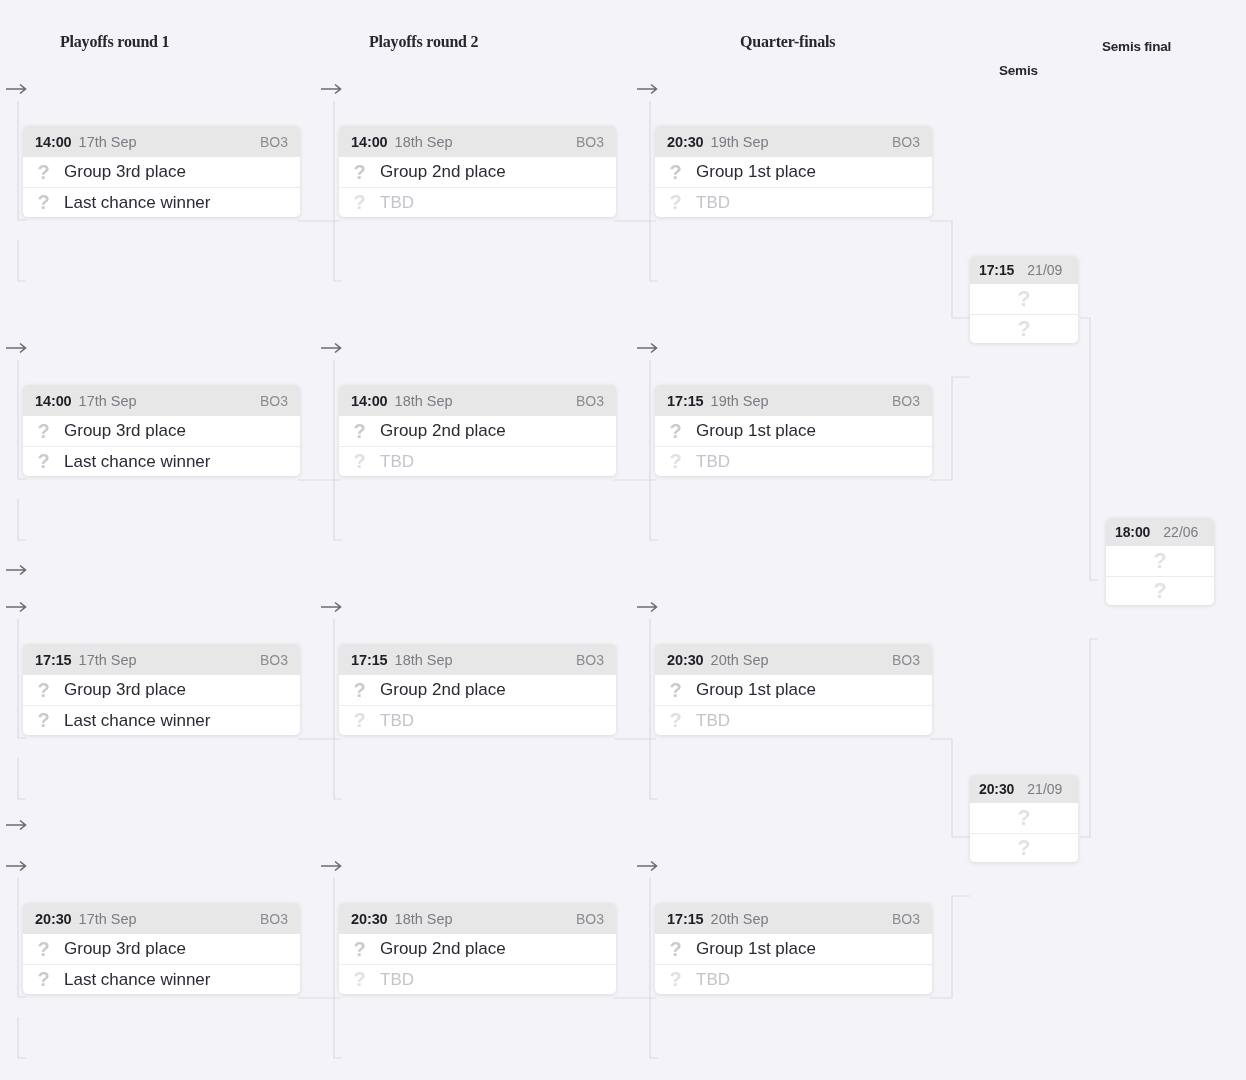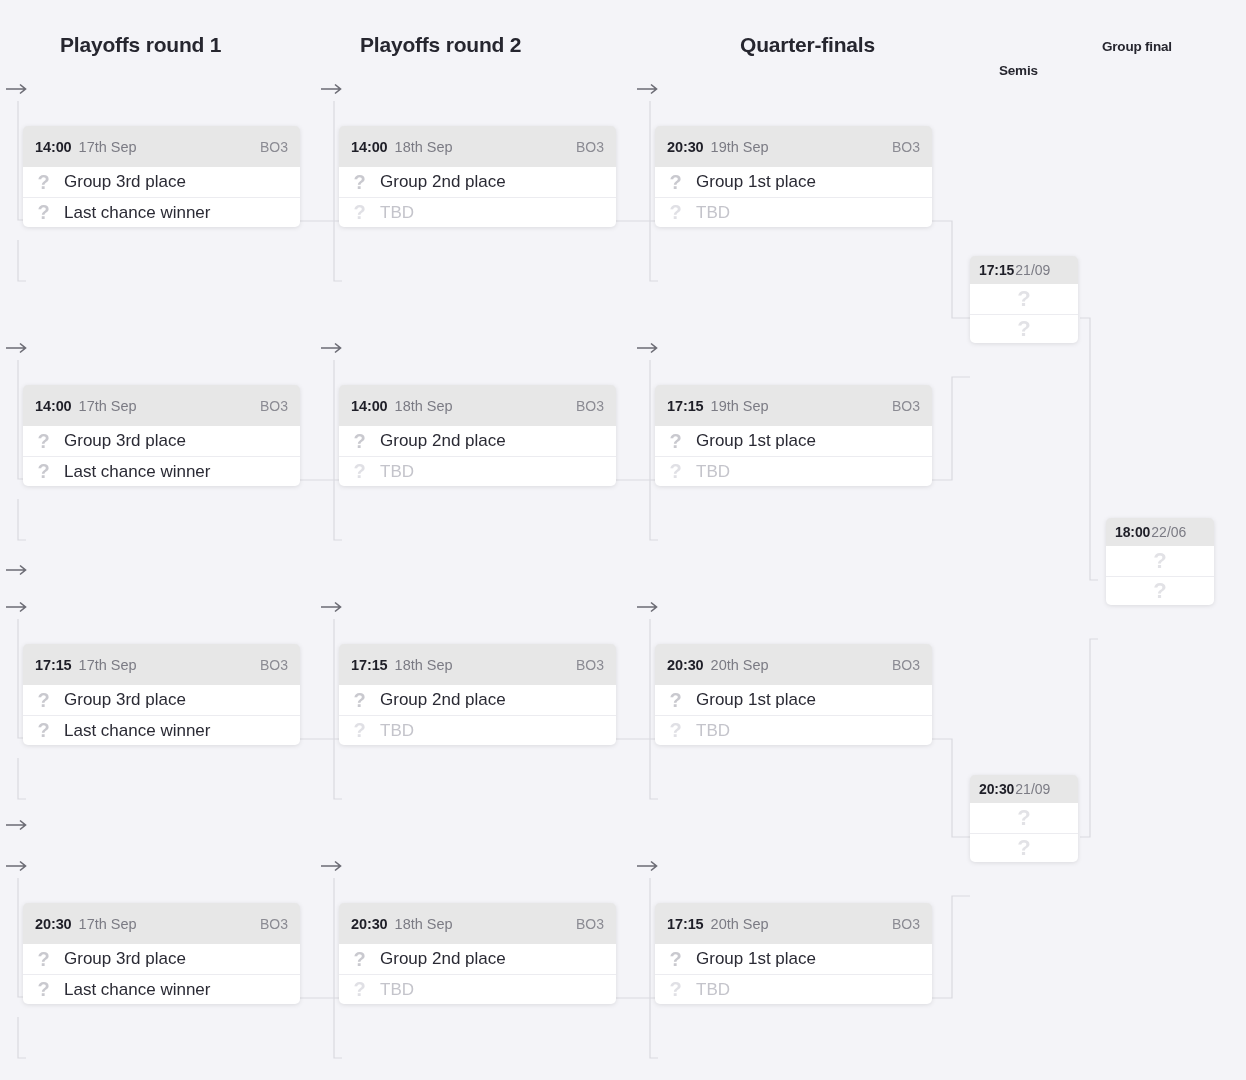--- a/index.html
+++ b/index.html
@@ -22,21 +22,21 @@
   }
 
   
   .col-header {
     position: absolute;
     font-weight: bold;
     color: #26262f;
     white-space: nowrap;
     letter-spacing: -0.2px;
   }
-  .col-header.big  { font-size: 21px; top: 33px; }
+  .col-header.big  { font-size: 16px; top: 33px; font-family: Liberation Serif, serif; }
   .col-header.small{ font-size: 13.5px; top: 39px; }
 
   
   #connectors {
     position: absolute;
     left: 0; top: 0;
     width: 1246px; height: 1080px;
     pointer-events: none;
   }
 
@@ -69,21 +69,21 @@
   }
   .m-time {
     font-weight: bold;
     color: #1f1f28;
     letter-spacing: -0.1px;
   }
   .m-date {
     color: #7b7b84;
     margin-left: 7px;
   }
-  .m-date.tight { margin-left: 1px; }
+  .m-date.tight { margin-left: 13px; }
   .m-format {
     margin-left: auto;
     color: #8b8b93;
     font-size: 14px;
   }
   .match-body {
     background: #ffffff;
     border-radius: 0 0 5px 5px;
     overflow: hidden;
   }
@@ -104,21 +104,21 @@
     width: 17px;
     flex: 0 0 17px;
     text-align: center;
     margin-right: 12px;
   }
   .team-row.tbd .tname { color: #c4c4cb; }
   .team-row.tbd .qicon { color: #e0e0e5; }
 
   
   .match.big { width: 277px; }
-  .match.big .match-head { height: 41px; }
+  .match.big .match-head { height: 31px; }
   .match.big .team-row { height: 30px; font-size: 17px; }
 
   
   .match.small { width: 108px; }
   .match.small .match-head {
     height: 28px;
     padding: 0 9px;
     font-size: 14px;
   }
   .match.small .team-row {
@@ -131,24 +131,24 @@
     font-size: 22px;
     color: #e2e2e6;
   }
 </style>
 </head>
 <body>
 
 <div id="bracket-root">
 
   <div class="col-header big" style="left:60px;">Playoffs round 1</div>
-  <div class="col-header big" style="left:360px;">Playoffs round 2</div>
+  <div class="col-header big" style="left:369px;">Playoffs round 2</div>
   <div class="col-header big" style="left:740px;">Quarter-finals</div>
   <div class="col-header small" style="left:999px;margin-top:24px;">Semis</div>
-  <div class="col-header small" style="left:1102px;">Group final</div>
+  <div class="col-header small" style="left:1102px;">Semis final</div>
 
   <svg id="connectors" viewBox="0 0 1246 1080" width="1246" height="1080">
     <g fill="none" stroke="#d9d9df" stroke-width="1.2">
 
       <path d="M18 101 L18 220 L26 220"></path>
       <path d="M18 240 L18 281 L26 281"></path>
       <path d="M18 360 L18 479 L26 479"></path>
       <path d="M18 499 L18 540 L26 540"></path>
       <path d="M18 619 L18 738 L26 738"></path>
       <path d="M18 758 L18 799 L26 799"></path>

